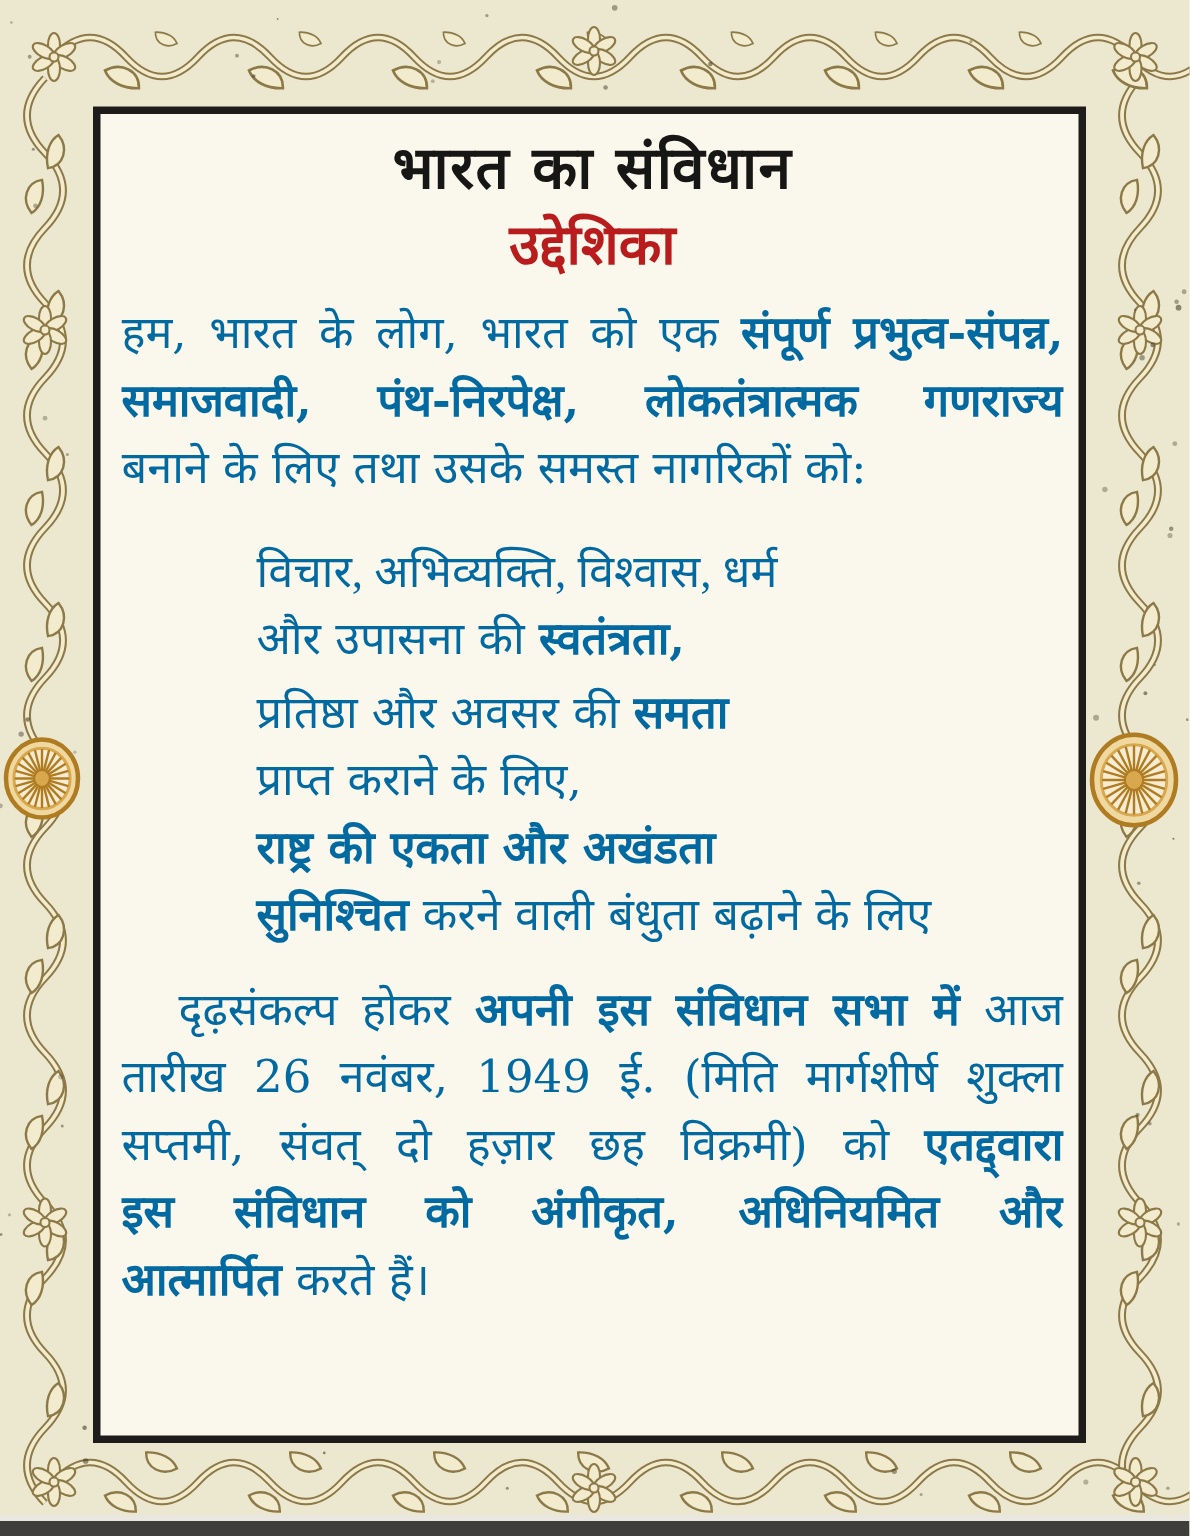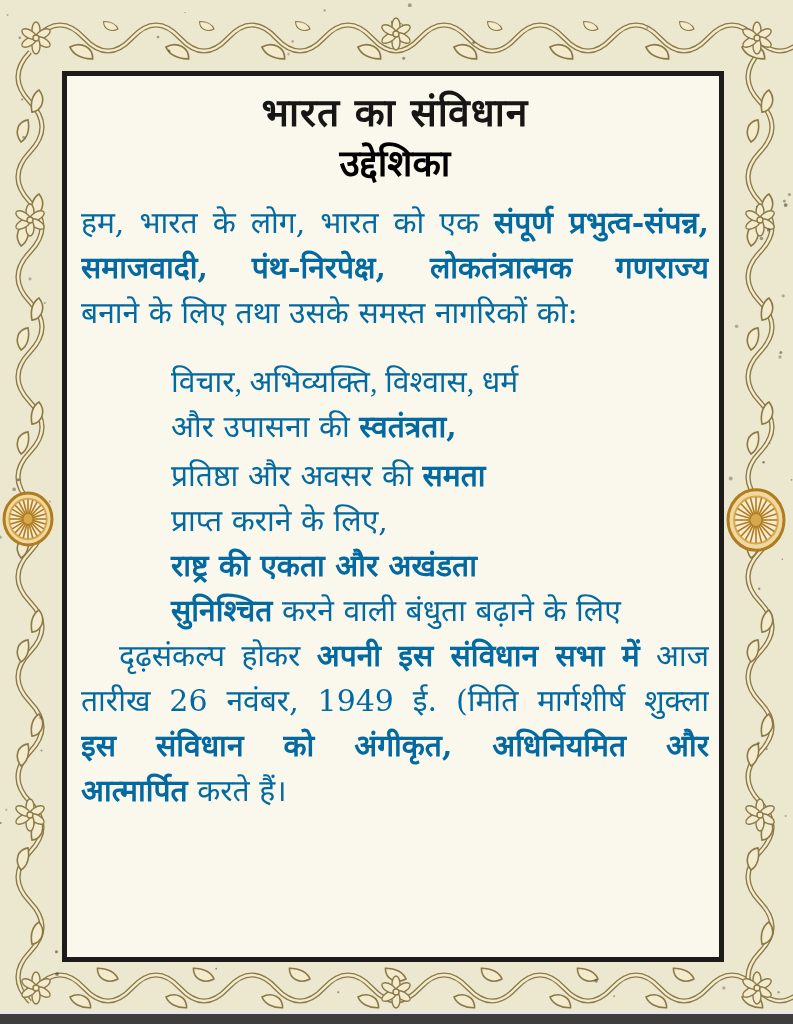--- a/index.html
+++ b/index.html
@@ -19,38 +19,38 @@
     border:5px solid #1d1c1a;
     padding:8px 10px 0 14px;
     overflow:hidden;
   }
   .title{
     text-align:center;font-weight:700;font-size:39px;line-height:56px;
     color:#161614;letter-spacing:1px;
   }
   .subtitle{
     text-align:center;font-weight:700;font-size:37px;line-height:46px;
-    color:#000000;
+    color:#b91c1c;
   }
   .bodytext{margin-top:14px;color:#191917;}
   .line{
     font-size:30px;line-height:45px;height:45px;
     white-space:nowrap;overflow:hidden;color:#0369a1;
   }
   .line.just{
     white-space:normal;
     text-align:justify;text-align-last:justify;
     -moz-text-align-last:justify;
   }
   .line.ind{padding-left:90px;}
   .line.fi{text-indent:38px;}
   .line .b{font-weight:700;}
   .gap7{margin-top:24px;font-family:Liberation Serif, serif;}
   .gap4{margin-top:4px;}
-  .gap18{}
+  .gap18{margin-top:18px;}
   .bottom-light{
     position:absolute;left:0;bottom:10px;width:793px;height:4px;
     background:#e9e7e0;
   }
   .bottom-strip{
     position:absolute;left:0;bottom:0;width:793px;height:10px;
     background:#3f3e3c;
   }
 </style>
 </head>
@@ -278,20 +278,21 @@
         <div class="line just"><span class="b">समाजवादी, पंथ-निरपेक्ष, लोकतंत्रात्मक गणराज्य</span></div>
         <div class="line"><span>बनाने के लिए तथा उसके समस्त नागरिकों को:</span></div>
         <div class="line ind gap7"><span>विचार, अभिव्यक्ति, विश्वास, धर्म</span></div>
         <div class="line ind"><span>और उपासना की </span><span class="b">स्वतंत्रता,</span></div>
         <div class="line ind gap4"><span>प्रतिष्ठा और अवसर की </span><span class="b">समता</span></div>
         <div class="line ind"><span>प्राप्त कराने के लिए,</span></div>
         <div class="line ind"><span class="b">राष्ट्र की एकता और अखंडता</span></div>
         <div class="line ind"><span class="b">सुनिश्चित</span><span> करने वाली बंधुता बढ़ाने के लिए</span></div>
         <div class="line just fi gap18"><span>दृढ़संकल्प होकर </span><span class="b">अपनी इस संविधान सभा में</span><span> आज</span></div>
         <div class="line just"><span>तारीख 26 नवंबर, 1949 ई. (मिति मार्गशीर्ष शुक्ला</span></div>
+        <div class="line just"><span>सप्तमी, संवत् दो हज़ार छह विक्रमी) को </span><span class="b">एतद्द्वारा</span></div>
         <div class="line just"><span class="b">इस संविधान को अंगीकृत, अधिनियमित और</span></div>
         <div class="line"><span class="b">आत्मार्पित</span><span> करते हैं।</span></div>
       </div>
   </div>
 
   <div class="bottom-light"></div>
   <div class="bottom-strip"></div>
 </div>
 
 </body></html>

